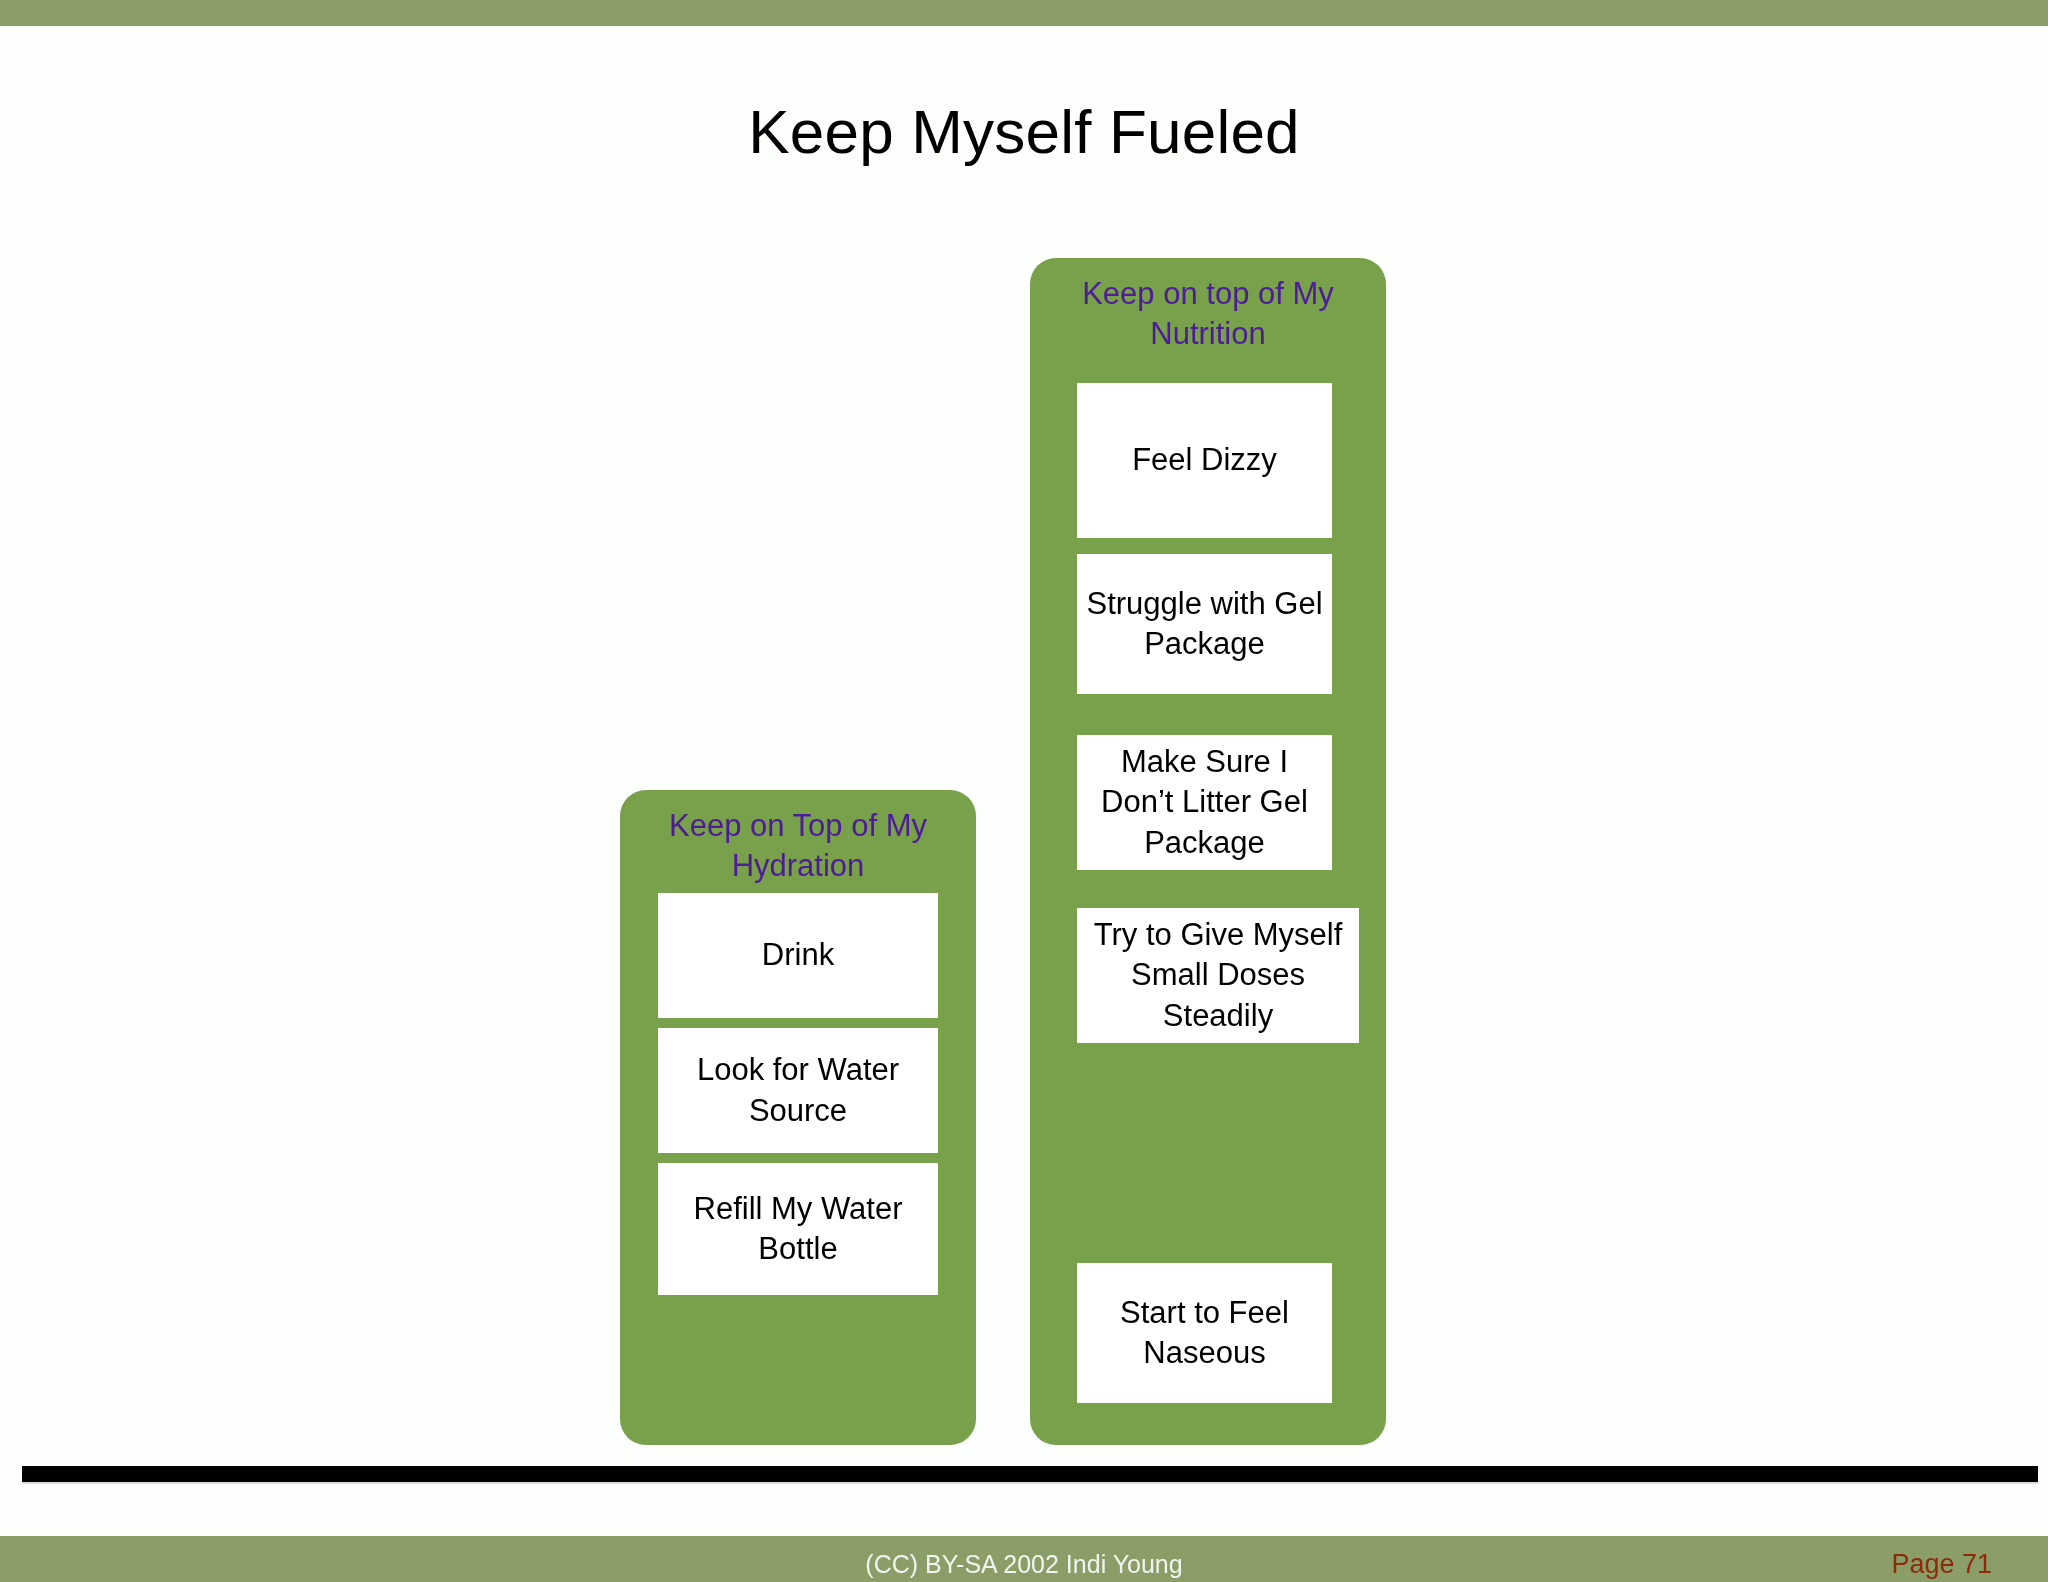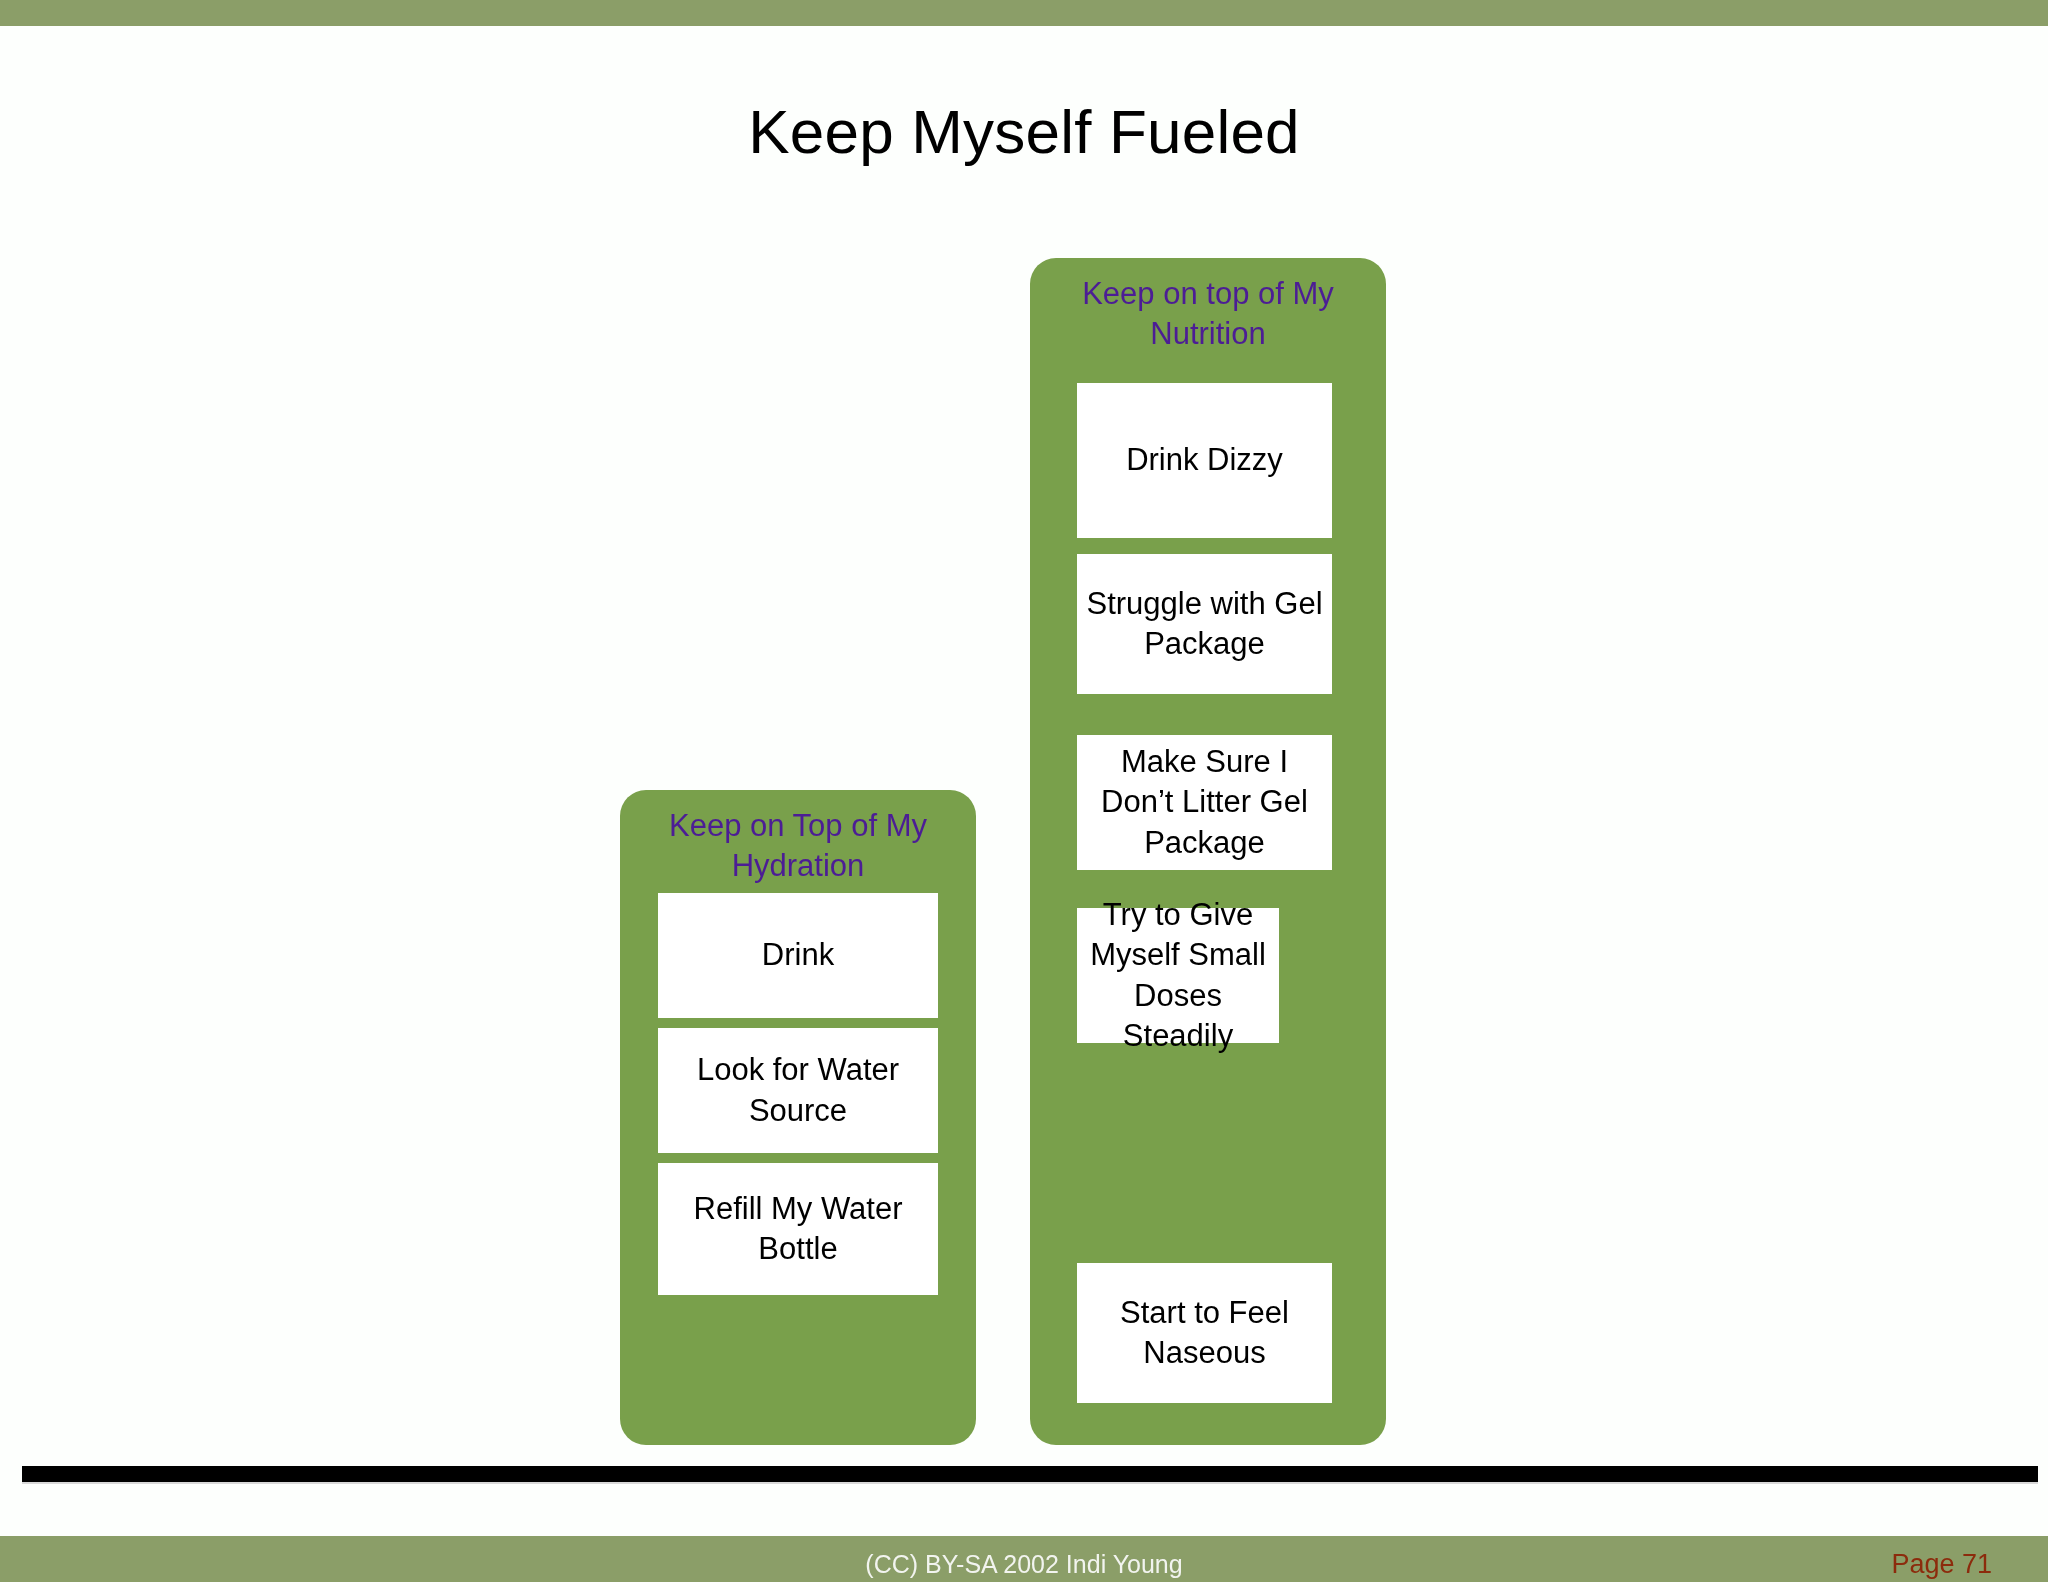--- a/index.html
+++ b/index.html
@@ -153,27 +153,27 @@
       <div class="item-box" style="left:38px; top:238px; width:280px; height:125px;">Look for Water Source</div>
 
       <div class="item-box" style="left:38px; top:373px; width:280px; height:132px;">Refill My Water Bottle</div>
     </div>
   </div>
 
   <div id="col-nutrition" class="column">
     <div class="column-title">Keep on top of My Nutrition</div>
 
     <div class="items">
-      <div class="item-box" style="left:47px; top:125px; width:255px; height:155px;">Drink Dizzy</div>
+      <div class="item-box" style="left:47px; top:125px; width:255px; height:155px;">Feel Dizzy</div>
 
       <div class="item-box" style="left:47px; top:296px; width:255px; height:140px;">Struggle with Gel Package</div>
 
       <div class="item-box" style="left:47px; top:477px; width:255px; height:135px;">Make Sure I Don’t Litter Gel Package</div>
 
-      <div class="item-box" style="left:47px; top:650px; width:202px; height:135px;">Try to Give Myself Small Doses Steadily</div>
+      <div class="item-box" style="left:47px; top:650px; width:282px; height:135px;">Try to Give Myself Small Doses Steadily</div>
 
 
       <div class="item-box" style="left:47px; top:1005px; width:255px; height:140px;">Start to Feel Naseous</div>
     </div>
   </div>
 
   <div id="rule"></div>
 
   <div id="footer-band"></div>
 

